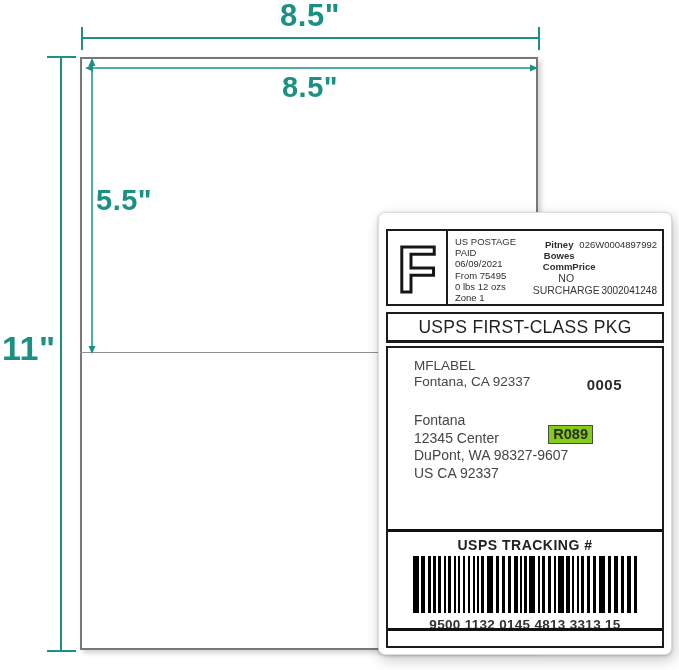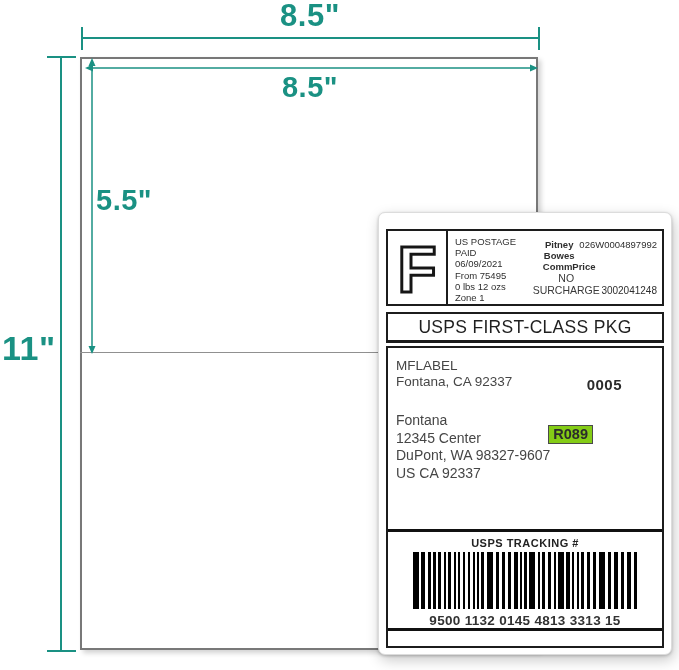--- a/index.html
+++ b/index.html
@@ -57,34 +57,34 @@
   .account{font-size:10px;}
   .pkg-box{
     margin-top:6px;border:2px solid #1c1c1c;border-bottom-width:3px;
     text-align:center;font-size:17.5px;letter-spacing:0.3px;color:#1f1f1f;
     padding:3px 0 2px 0;
   }
   .main-box{
     margin-top:3px;border:2px solid #1c1c1c;height:302px;box-sizing:border-box;
     display:flex;flex-direction:column;position:relative;
   }
-  .addr-section{position:relative;height:171px;flex:0 0 171px;padding:10px 0 0 8px;box-sizing:content-box;}
+  .addr-section{position:relative;height:171px;flex:0 0 171px;padding:10px 0 0 26px;box-sizing:content-box;}
   .from-block{font-size:13.5px;line-height:16px;color:#464646;}
   .batch{
     position:absolute;right:40px;top:28px;font-weight:bold;font-size:15px;
     color:#2b2b2b;letter-spacing:0.5px;
   }
   .ship-block{margin-top:22px;font-size:14px;line-height:17.5px;color:#464646;}
   .route-badge{
     position:absolute;right:69px;top:77px;border:1.5px solid #4a4a4a;
     padding:0 4px 1px 4px;font-weight:bold;font-size:14.5px;color:#2b2b2b;background:#84cc16;
   }
   .hline{border-top:3px solid #111;flex:0 0 0;}
   .tracking-section{flex:0 0 96px;height:96px;text-align:center;padding-top:5px;box-sizing:border-box;}
-  .tracking-heading{font-size:11px;font-weight:bold;letter-spacing:0.5px;color:#222;}
+  .tracking-heading{font-size:14px;font-weight:bold;letter-spacing:0.5px;color:#222;}
   .tracking-barcode{margin:3px auto 0 auto;width:226px;height:57px;}
   .tracking-number{font-size:13.5px;font-weight:bold;color:#333;margin-top:0px;letter-spacing:0.3px;}
   .footer-space{flex:1;}
 </style>
 </head>
 <body>
 
 <div class="stage">
 
   <svg class="dim-svg" width="679" height="670">

